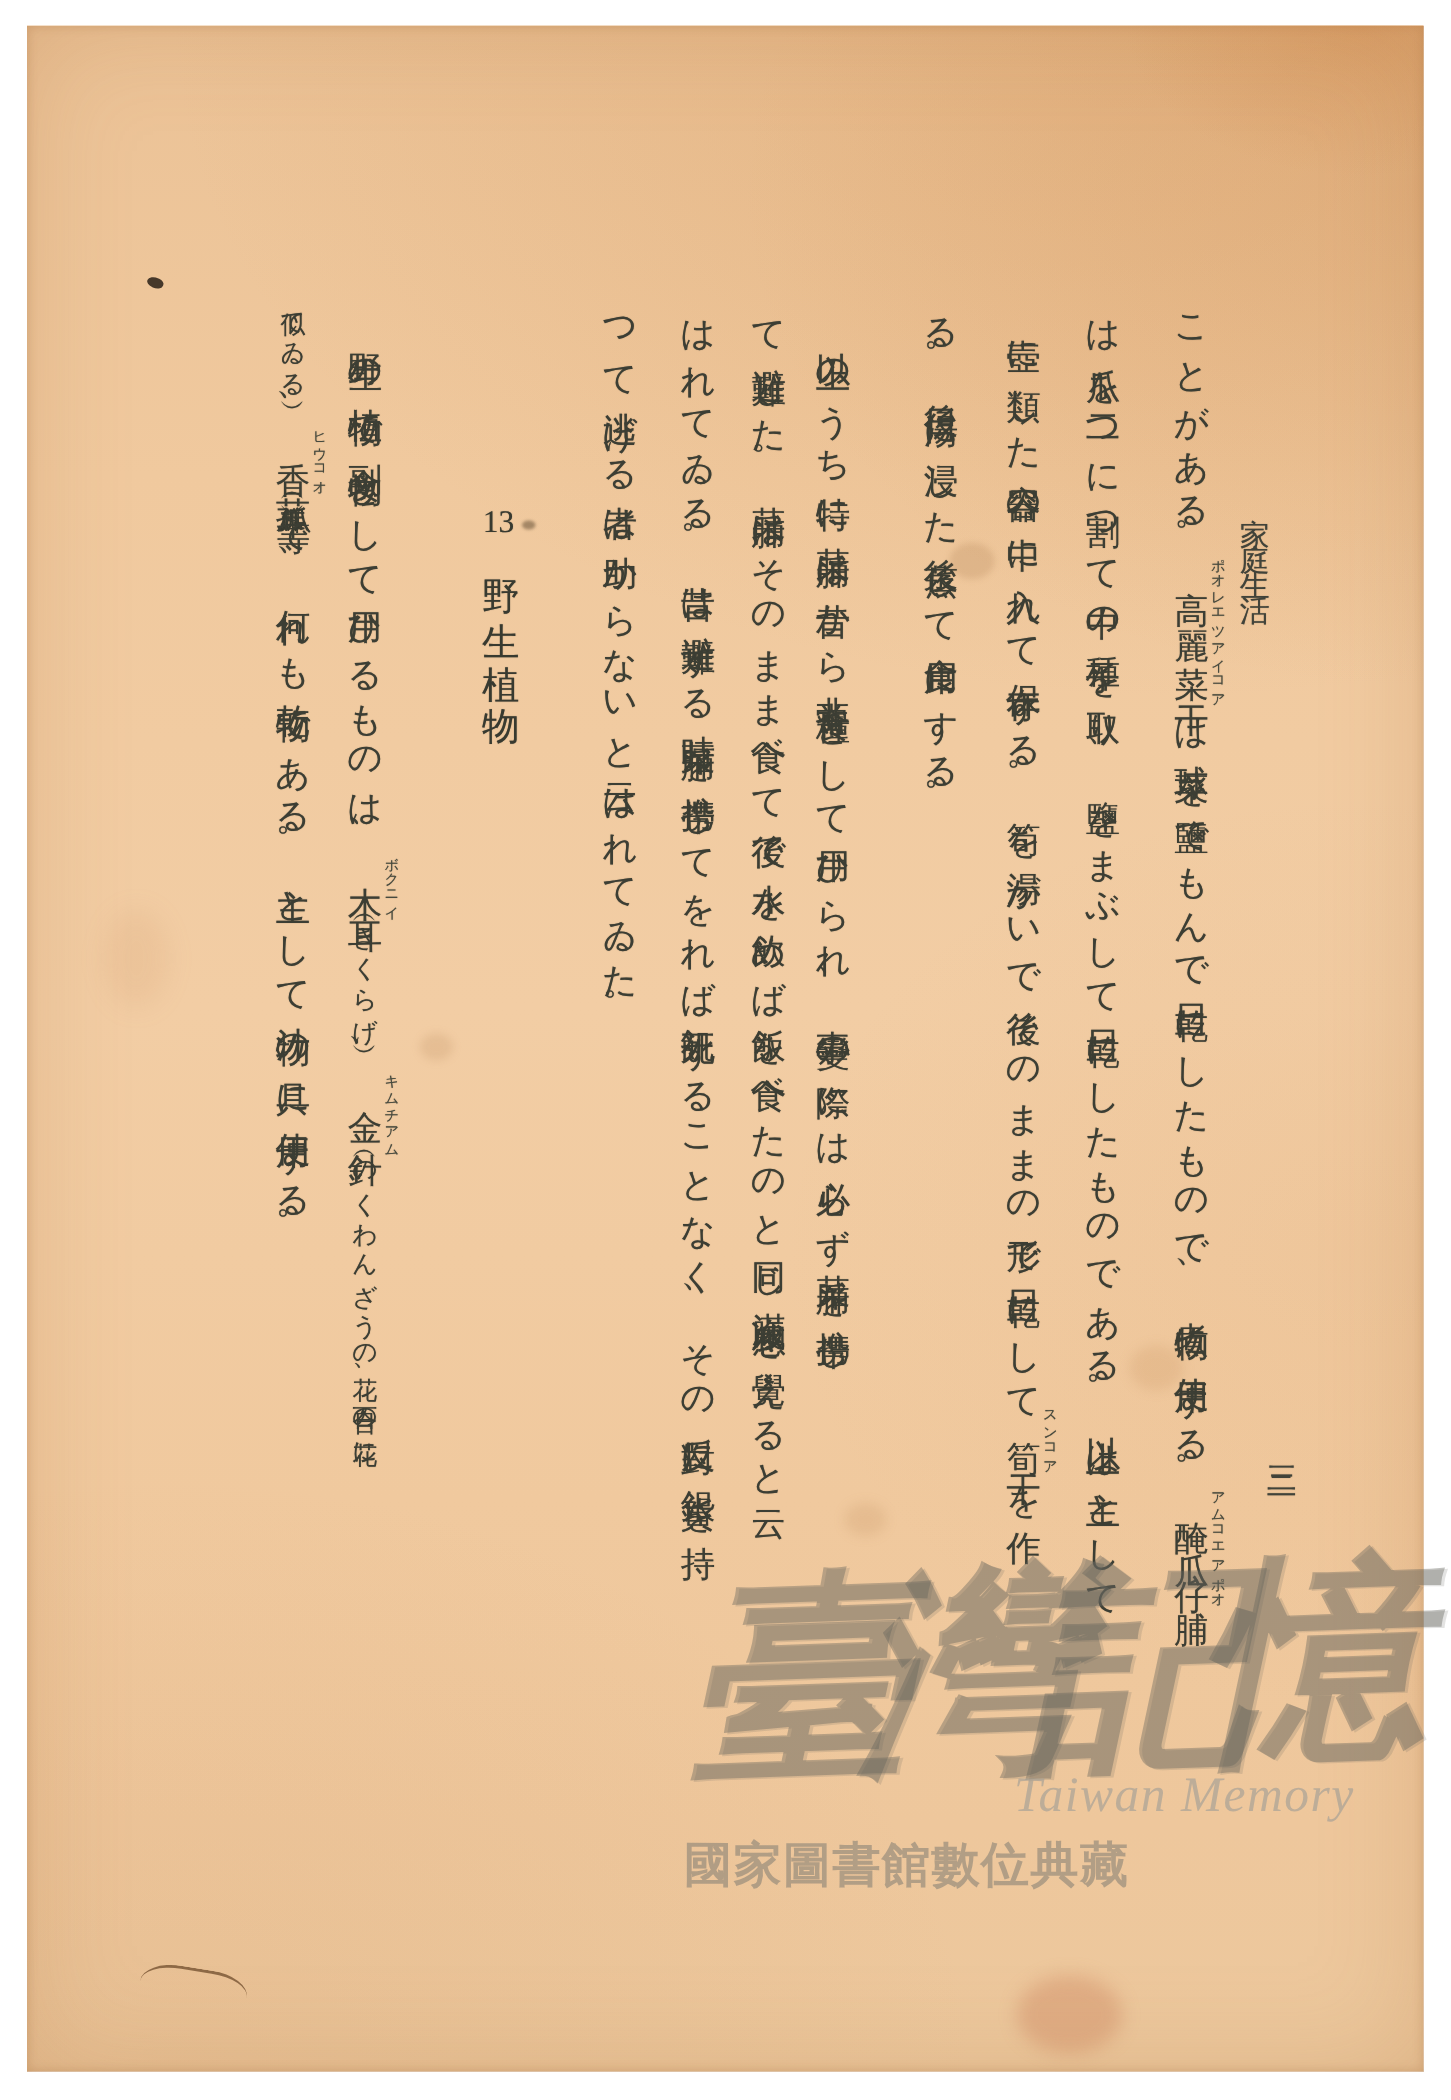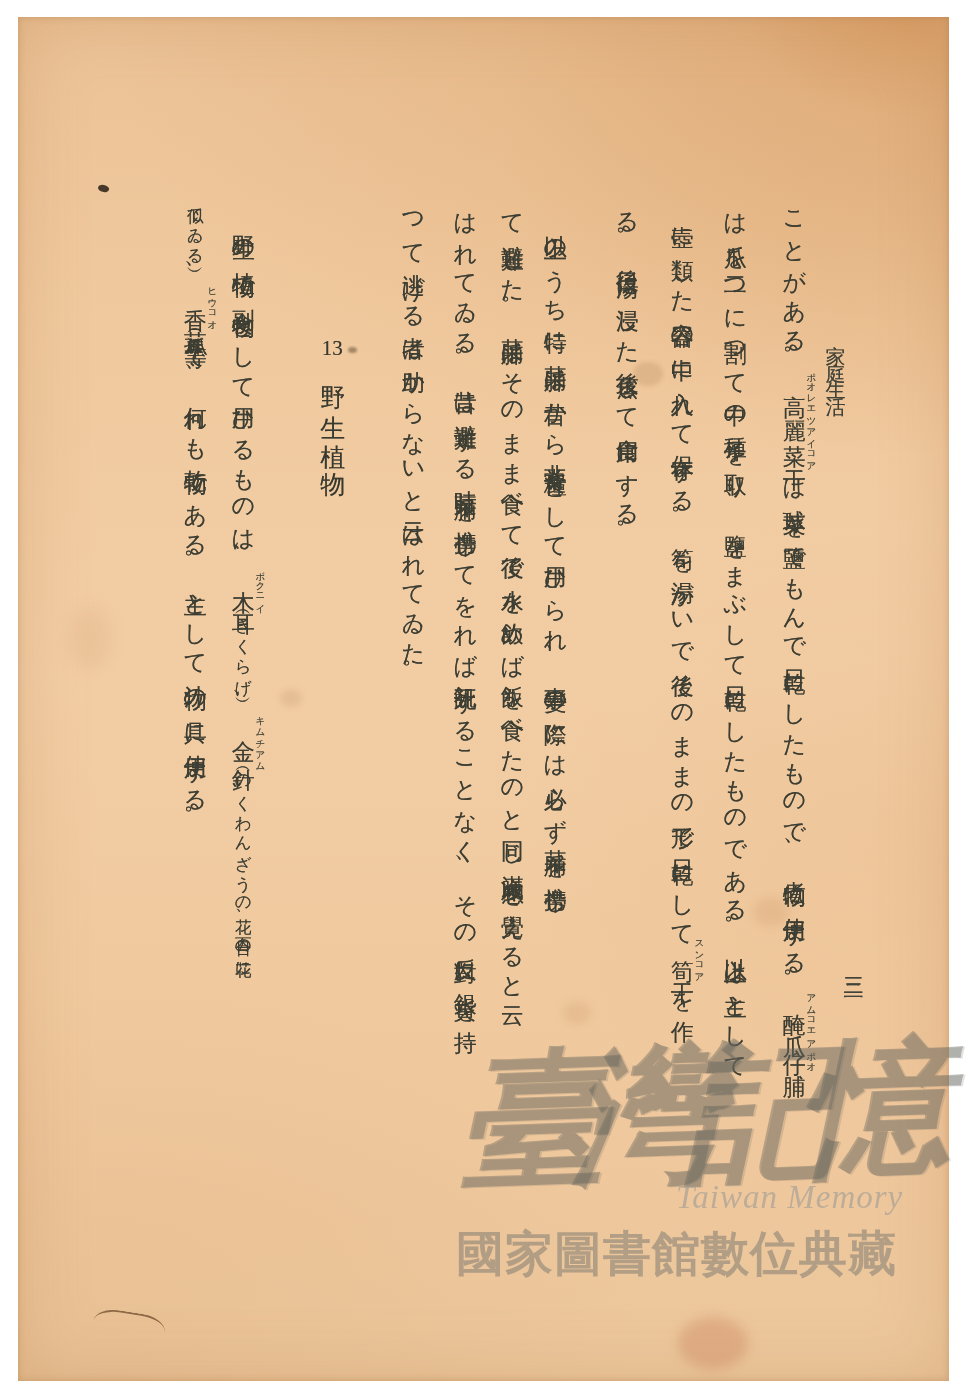--- a/index.html
+++ b/index.html
@@ -41,21 +41,21 @@
     font-size:148px;font-weight:bold;letter-spacing:-34px;line-height:1.2;
     color:rgba(99,99,92,0.40);transform:rotate(-2deg);
     font-style:italic;white-space:nowrap;
     text-shadow:2px 1px 0 rgba(99,99,92,0.18);
   }
   .wm-latin{
     left:658px;top:1162px;font-size:33px;font-style:italic;
     color:rgba(158,156,150,0.62);letter-spacing:1px;white-space:nowrap;
   }
   .wm-caption{
-    left:438px;top:1205px;font-size:48px;font-weight:bold;letter-spacing:1px;
+    left:438px;top:1205px;font-size:32px;font-weight:bold;letter-spacing:1px;
     color:rgba(122,120,114,0.52);white-space:nowrap;
   }
   .stain{position:absolute;border-radius:50%;pointer-events:none;}
   .stain-corner{right:0;top:0;width:280px;height:160px;border-radius:0;
     background:radial-gradient(80% 90% at 85% 0%, rgba(198,122,58,0.28), rgba(198,122,58,0) 70%);}
   .fleck{left:80px;top:168px;width:11px;height:7px;background:#46382a;border-radius:60% 40% 55% 45%;transform:rotate(24deg);}
   .stain-a{left:615px;top:345px;width:30px;height:24px;background:rgba(150,100,55,0.18);filter:blur(2px);}
   .stain-b{left:660px;top:1300px;width:70px;height:52px;background:rgba(192,104,68,0.28);filter:blur(6px);}
   .stain-c{left:735px;top:880px;width:36px;height:30px;background:rgba(180,120,70,0.15);filter:blur(4px);}
   .stain-d{left:262px;top:672px;width:22px;height:18px;background:rgba(160,110,60,0.15);filter:blur(3px);}

